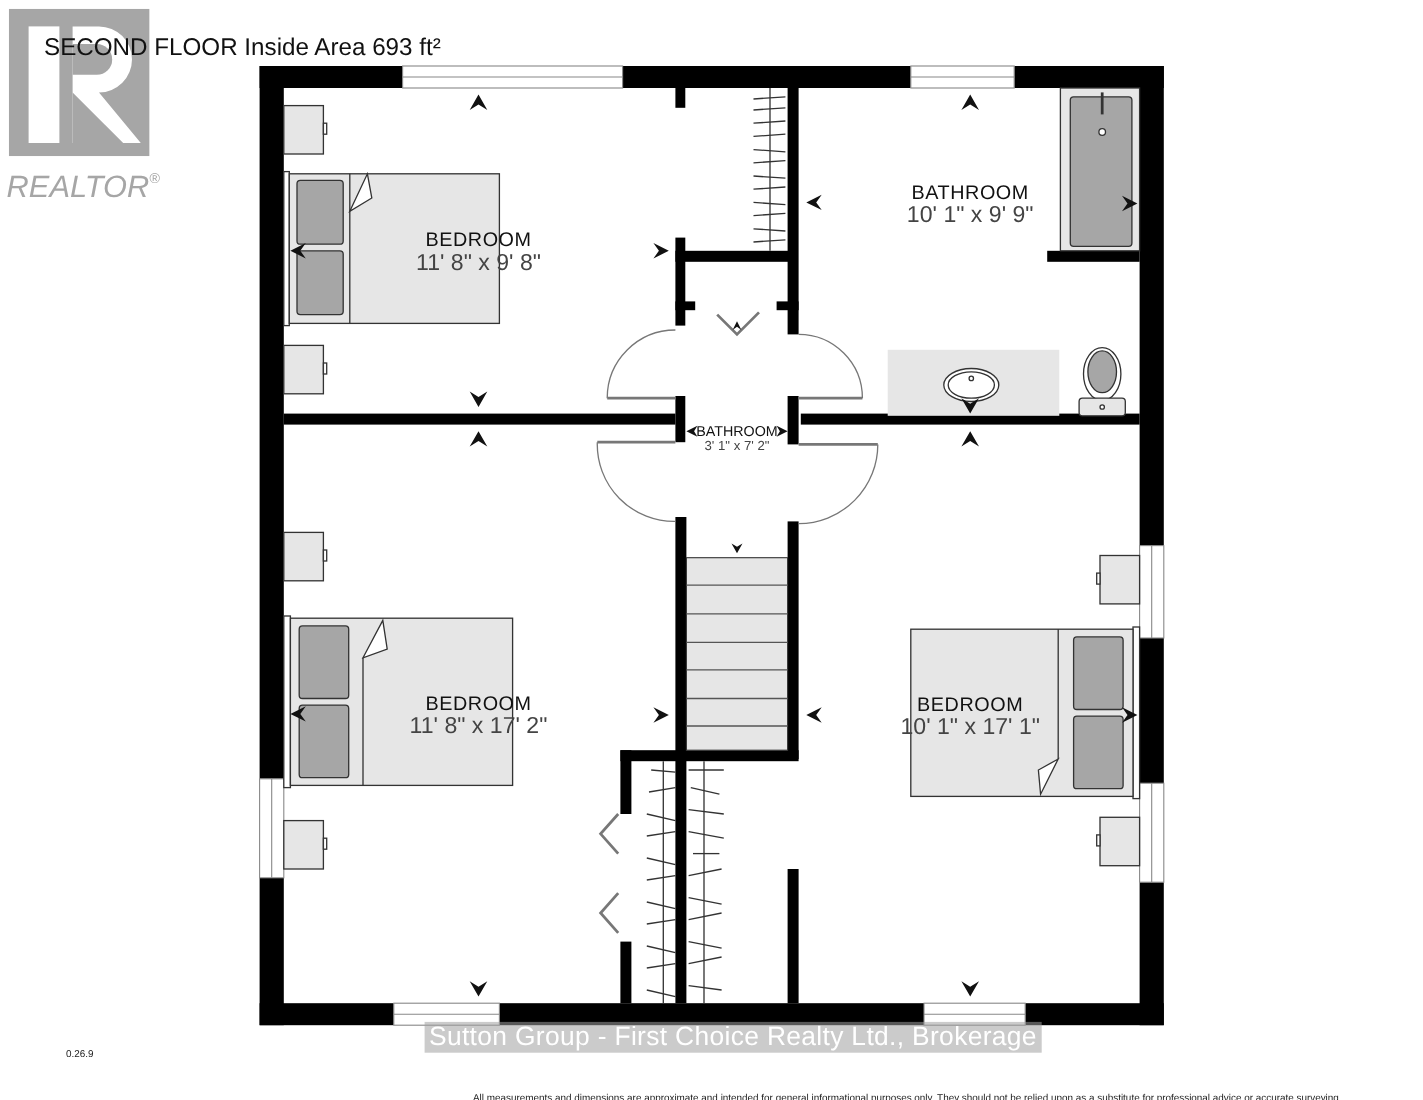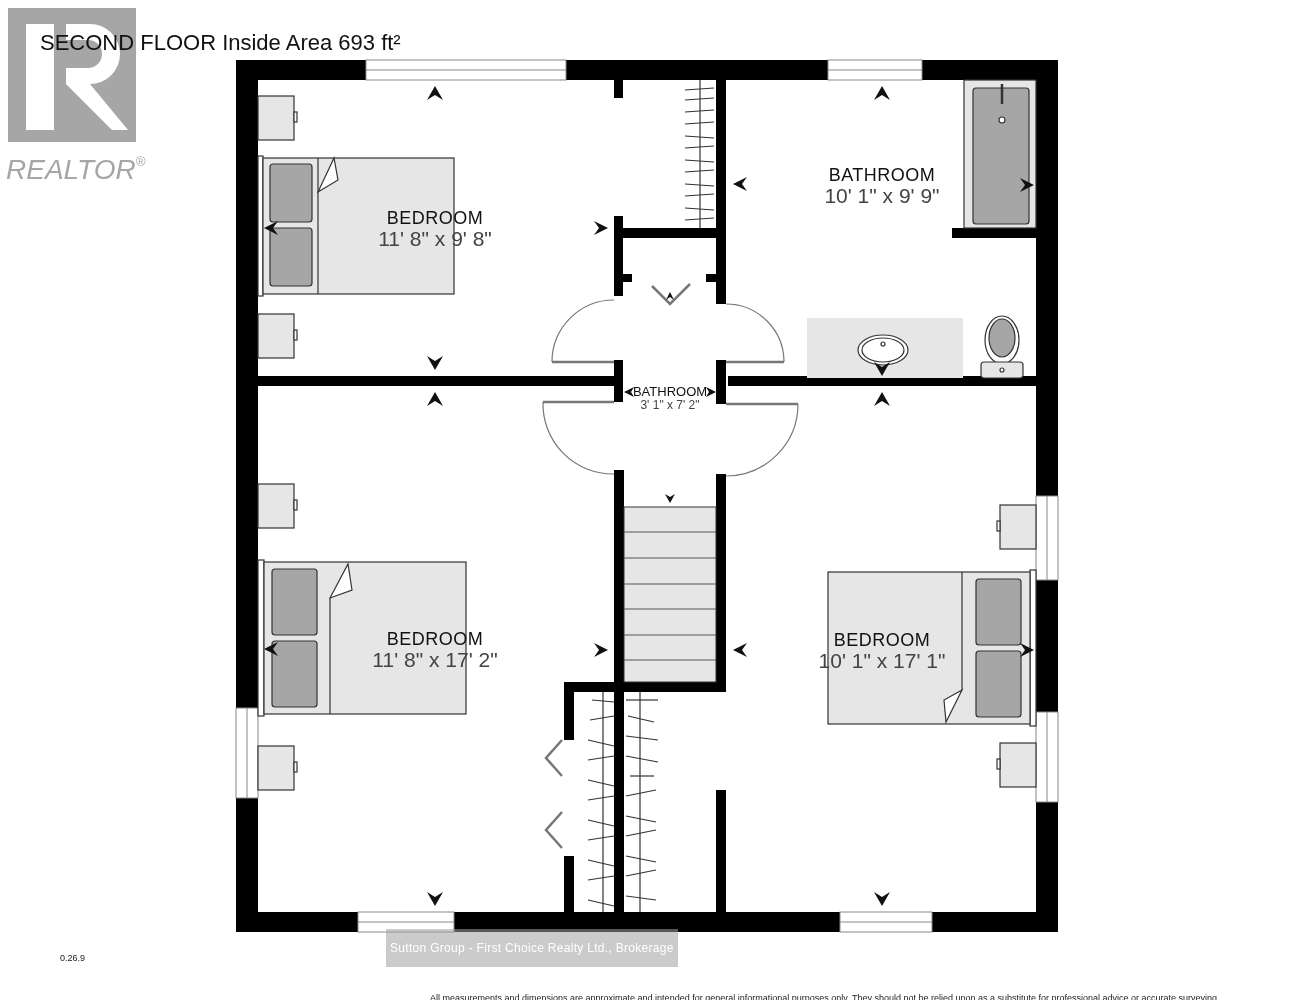--- a/index.html
+++ b/index.html
@@ -11,21 +11,21 @@
     .title { left: 40px; top: 30px; font-size: 22px; color: #111; white-space: nowrap; }
     .plan { left: 0; top: 0; width: 1294px; height: 1000px; }
     .room-label { position: absolute; text-align: center; color: #111; transform: translateX(-50%); white-space: nowrap; line-height: 1.05; }
     .room-label .name { font-size: 18px; letter-spacing: 0.5px; }
     .room-label .dim { font-size: 21px; color: #444; }
     .hall-label { position: absolute; text-align: center; transform: translateX(-50%); white-space: nowrap; line-height: 1.05; color: #111; }
     .hall-label .name { font-size: 13px; }
     .hall-label .dim { font-size: 12px; color: #444; }
     .version { left: 40px; top: 953px; font-size: 9px; color: #222; margin-left: 20px; }
     .disclaimer { left: 430px; top: 953px; font-size: 9px; color: #222; white-space: nowrap; margin-top: 40px; }
-    .watermark { left: 386px; top: 929px; font-size: 12px; color: #ffffff; background: rgba(160,160,160,0.55); padding: 12px 4px; white-space: nowrap; letter-spacing: 0.3px; }
+    .watermark { left: 386px; top: 929px; font-size: 24px; color: #ffffff; background: rgba(160,160,160,0.55); padding: 0 4px; white-space: nowrap; letter-spacing: 0.3px; }
   </style>
 </head>
 <body>
 
 <svg class="abs logo" viewBox="0 0 128 134">
   <rect x="0" y="0" width="128" height="134" fill="#a6a6a6"></rect>
   <rect x="18" y="16" width="28" height="106" fill="#ffffff"></rect>
   <path d="M58 16 H82 A30 30 0 0 1 82 76 L120 122 H58 Z" fill="#ffffff"></path>
   <path d="M58 76 L104 122 H58 Z" fill="#a6a6a6"></path>
   <path d="M58 32 H80 A14 14 0 0 1 80 60 H58 Z" fill="#a6a6a6"></path>

